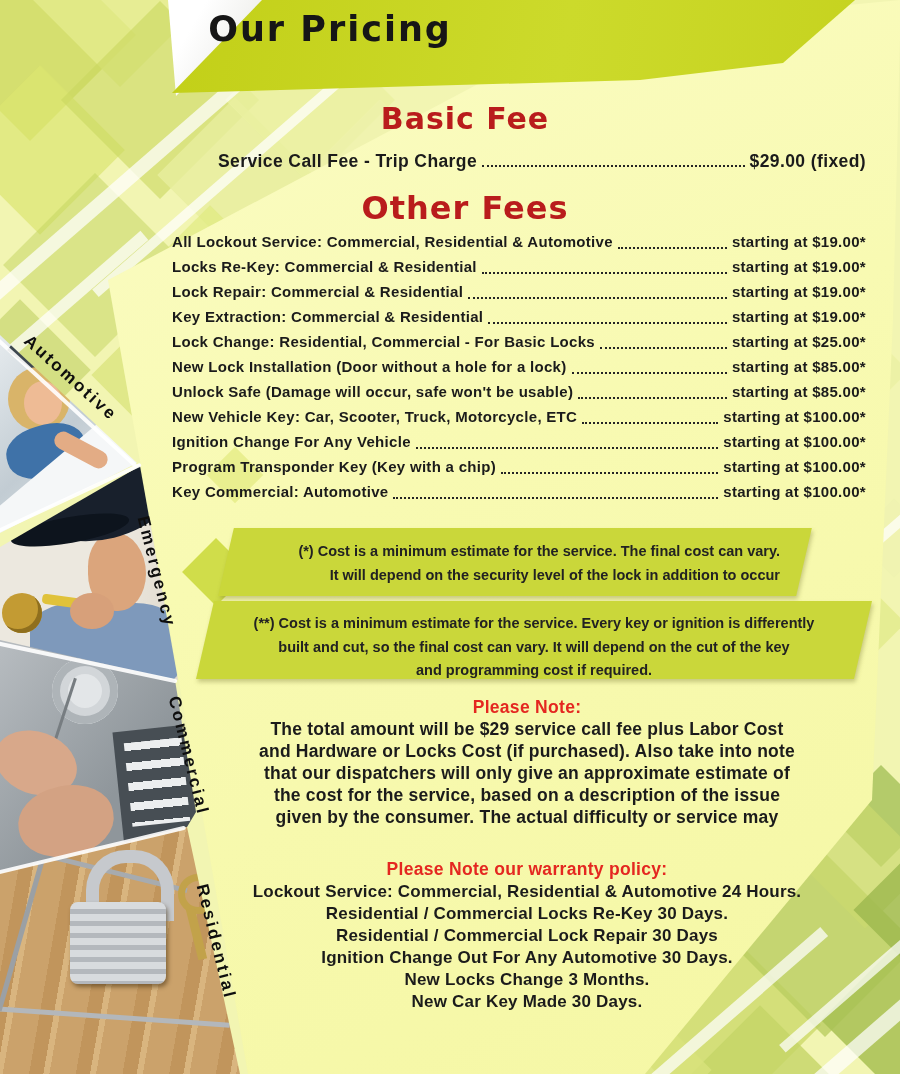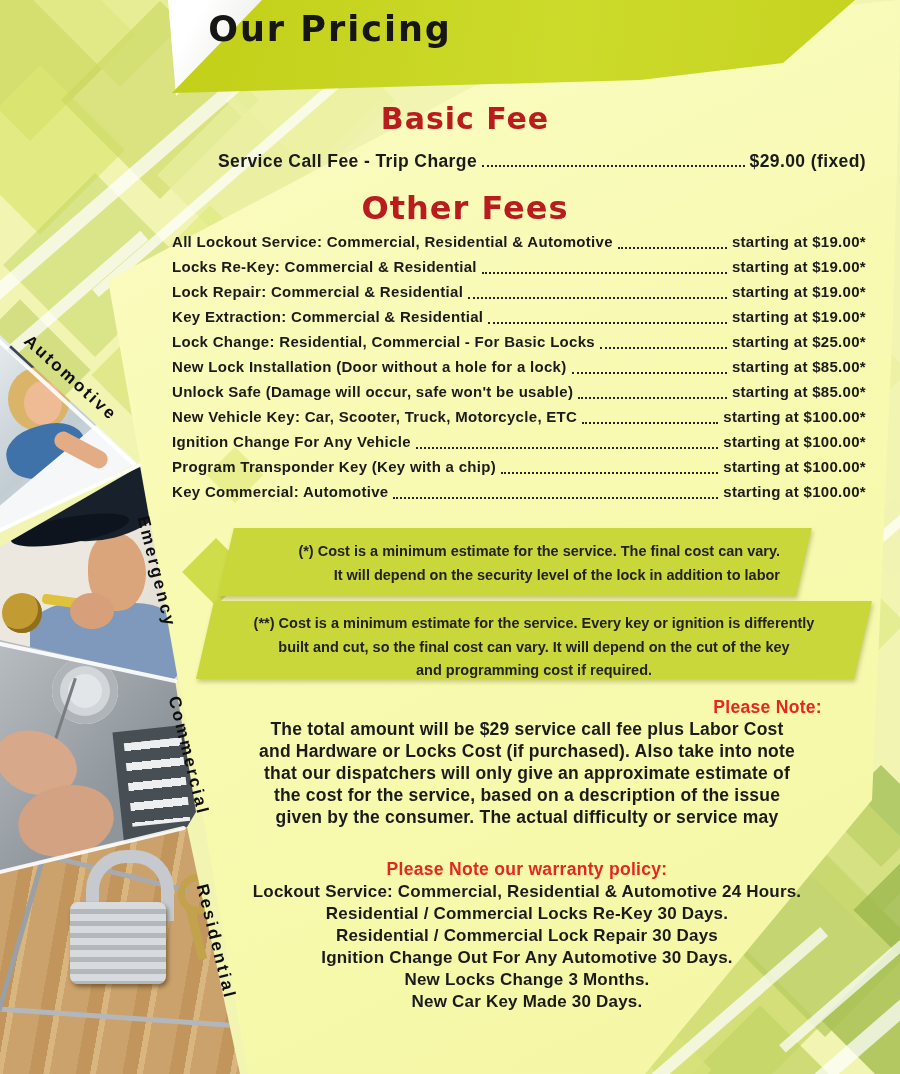--- a/index.html
+++ b/index.html
@@ -66,21 +66,21 @@
   .note2 .nt{padding:11px 20px 0 20px; line-height:23.5px;text-align:center;}
   
   .red-head{
     position:absolute; left:232px; width:590px; text-align:center;
     color:#e42720; font-weight:bold; font-size:17.5px; letter-spacing:.3px;
   }
   .center-block{
     position:absolute; left:232px; width:590px; text-align:center;
     font-weight:bold; font-size:17.5px; letter-spacing:.2px;
   }
-  .pn-head{top:697px;text-align:right;}  .pn-body{top:718px; line-height:22px;}
+  .pn-head{top:697px;}  .pn-body{top:718px; line-height:22px;}
   .wr-head{top:859px;}  .wr-body{top:881px; line-height:22px; font-size:17px;}
   .line{display:block;}
   
   .photo{position:absolute; filter:drop-shadow(3px 3px 5px rgba(60,60,25,.45));}
   .photo *{position:absolute;}
   .seam{position:absolute; background:rgba(255,255,255,.9); transform-origin:left center; height:4px; border-radius:2px;}
   .slabel{
     position:absolute; transform-origin:left top; white-space:nowrap;
     font-weight:bold; font-size:17px; letter-spacing:2.5px; color:#0e0e0e;
   }
@@ -234,21 +234,21 @@
     <div class="fee-row">
         <span>Key Commercial: Automotive</span>
         <span class="leader"></span>
         <span class="price">starting at $100.00*</span>
       </div>
   </div>
 
   <div class="note note1">
     <div class="nt">
       <span class="line">(*) Cost is a minimum estimate for the service. The final cost can vary.</span>
-      <span class="line">It will depend on the security level of the lock in addition to labor</span>
+      <span class="line">It will depend on the security level of the lock in addition to occur</span>
     </div>
   </div>
   <div class="note note2">
     <div class="nt">
       <span class="line">(**) Cost is a minimum estimate for the service. Every key or ignition is differently</span>
       <span class="line">built and cut, so the final cost can vary. It will depend on the cut of the key</span>
       <span class="line">and programming cost if required.</span>
     </div>
   </div>
 

